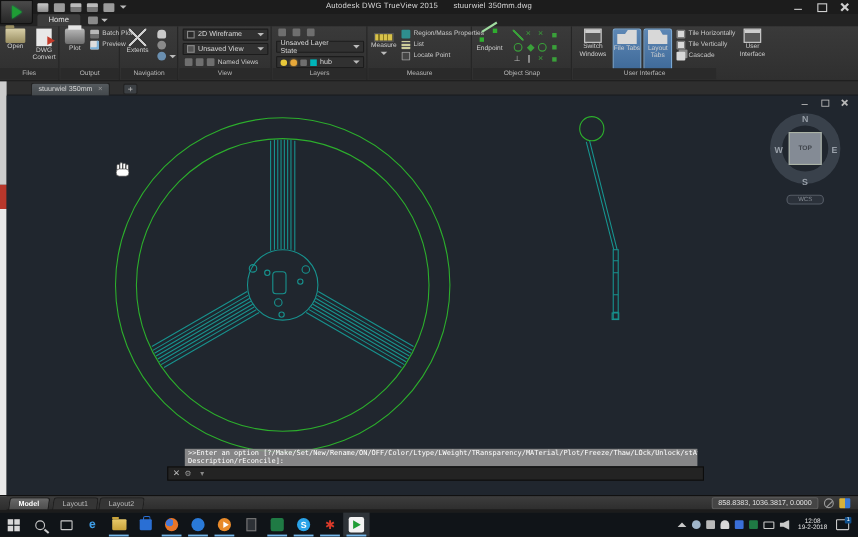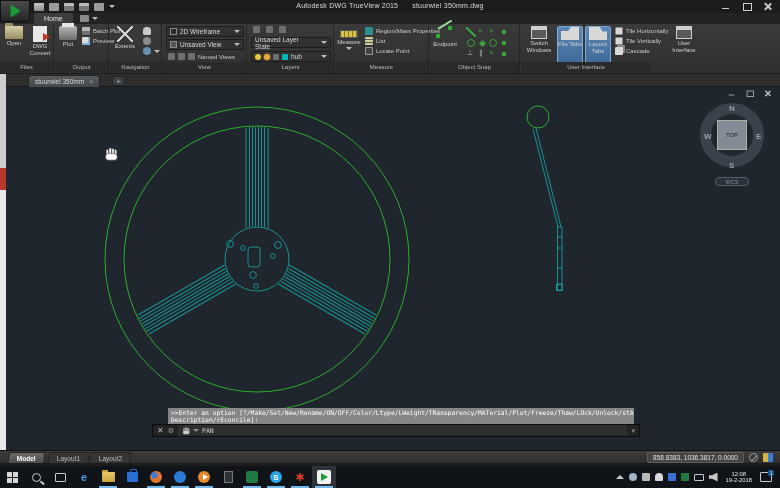--- a/index.html
+++ b/index.html
@@ -458,33 +458,20 @@
     
     <div id="cmd-history" class="abs">
       <div>&gt;&gt;Enter an option [?/Make/Set/New/Rename/ON/OFF/Color/Ltype/LWeight/TRansparency/MATerial/Plot/Freeze/Thaw/LOck/Unlock/stAte/</div>
       <div>Description/rEconcile]:</div>
     </div>
 
     
     <div id="cmd-row" class="abs">
       <span id="cmd-close">✕</span>
       <span id="cmd-tools">⚙</span>
-      <div id="cmd-field">
-        <svg width="8" height="9" viewBox="0 0 14 15">
-          <g fill="#d0d0d0" stroke="#555" stroke-width="0.6">
-            <rect x="2.2" y="3.4" width="2.4" height="7" rx="1.2"></rect>
-              <rect x="5.0" y="1.8" width="2.4" height="8.4" rx="1.2"></rect>
-            <rect x="7.8" y="2.4" width="2.4" height="8" rx="1.2"></rect>
-              <rect x="10.6" y="3.6" width="2.2" height="6.6" rx="1.1"></rect>
-            <rect x="1.6" y="7.6" width="11.6" height="6.6" rx="3"></rect>
-          </g>
-        </svg>
-        <span class="caret-down" style="border-top-color:#8a8a8a;"></span>
-        <span>PAN</span>
-      </div>
       <span id="cmd-resize">▾</span>
     </div>
   </div>
 
   <div id="statusbar" class="abs">
     <div class="mtab active" style="left:8px;"><span>Model</span></div>
     <div class="mtab" style="left:48px;"><span>Layout1</span></div>
     <div class="mtab" style="left:90px;"><span>Layout2</span></div>
     <div id="coords" class="abs">858.8383, 1036.3817, 0.0000</div>
     <div id="sb-ic1" class="abs"></div>

